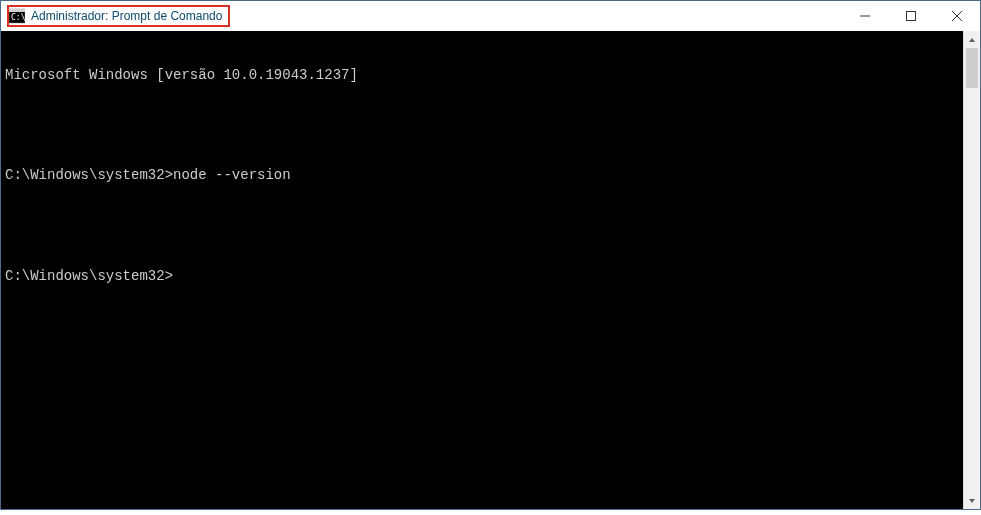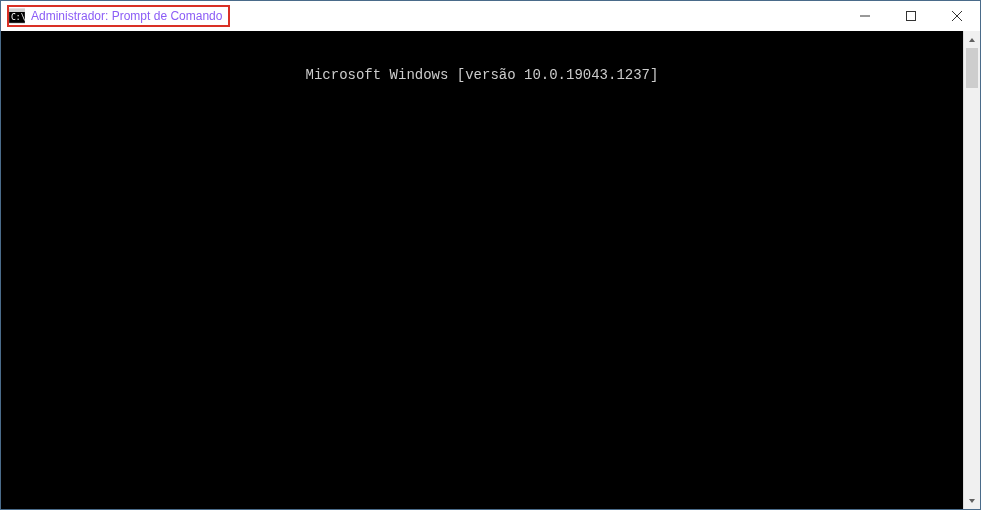--- a/index.html
+++ b/index.html
@@ -45,21 +45,21 @@
     }
     .title-highlight {
       border: 2px solid #d93025;
       padding: 1px 6px 1px 0;
       display: inline-flex;
       align-items: center;
       height: 22px;
     }
     .title-text {
       font-size: 12px;
-      color: #8b5cf6;
+      color: #0c4a6e;
     }
     .window-controls {
       position: absolute;
       right: 0;
       top: 0;
       height: 30px;
       display: flex;
     }
     .win-btn {
       width: 46px;
@@ -76,21 +76,20 @@
       height: 10px;
       stroke: #333;
       stroke-width: 1;
       fill: none;
     }
     .terminal-area {
       flex: 1;
       display: flex;
       background: #84cc16;
       min-height: 0;
-      text-align: center;
     }
     .terminal {
       flex: 1;
       background: #000;
       color: #cccccc;
       font-family: Consolas, "Courier New", monospace;
       font-size: 14px;
       line-height: 1.2;
       padding: 2px 4px;
       white-space: pre;
@@ -167,21 +166,23 @@
             <line x1="10" y1="0" x2="0" y2="10"></line>
           </svg>
       </button>
     </div>
   </div>
 
   <div class="terminal-area">
     <div class="terminal">
       <span class="line">Microsoft Windows [versão 10.0.19043.1237]</span>
       <span class="line blank"></span>
+      <span class="line">C:\Windows\system32&gt;node --version</span>
       <span class="line blank"></span>
+      <span class="line">C:\Windows\system32&gt;</span>
     </div>
     <div class="scrollbar">
       <div class="sb-btn">
         <svg viewBox="0 0 8 8">
             <polygon points="4,2 7,6 1,6"></polygon>
           </svg>
       </div>
       <div class="sb-track">
         <div class="sb-thumb"></div>
       </div>

